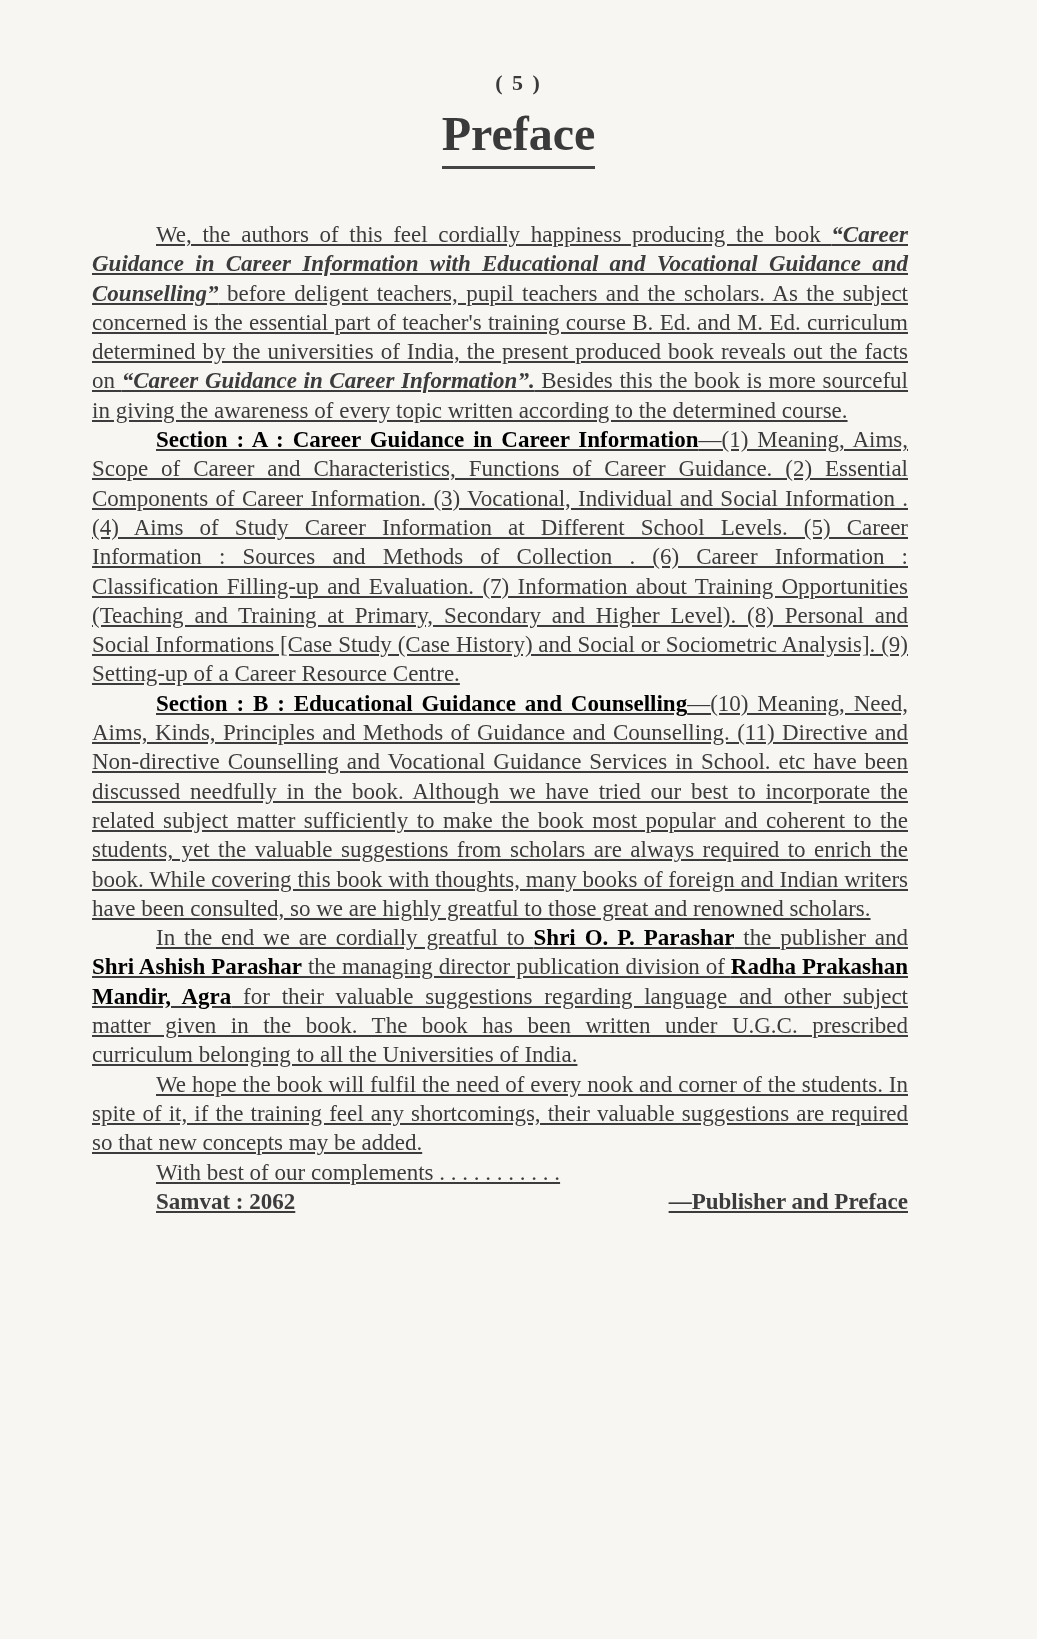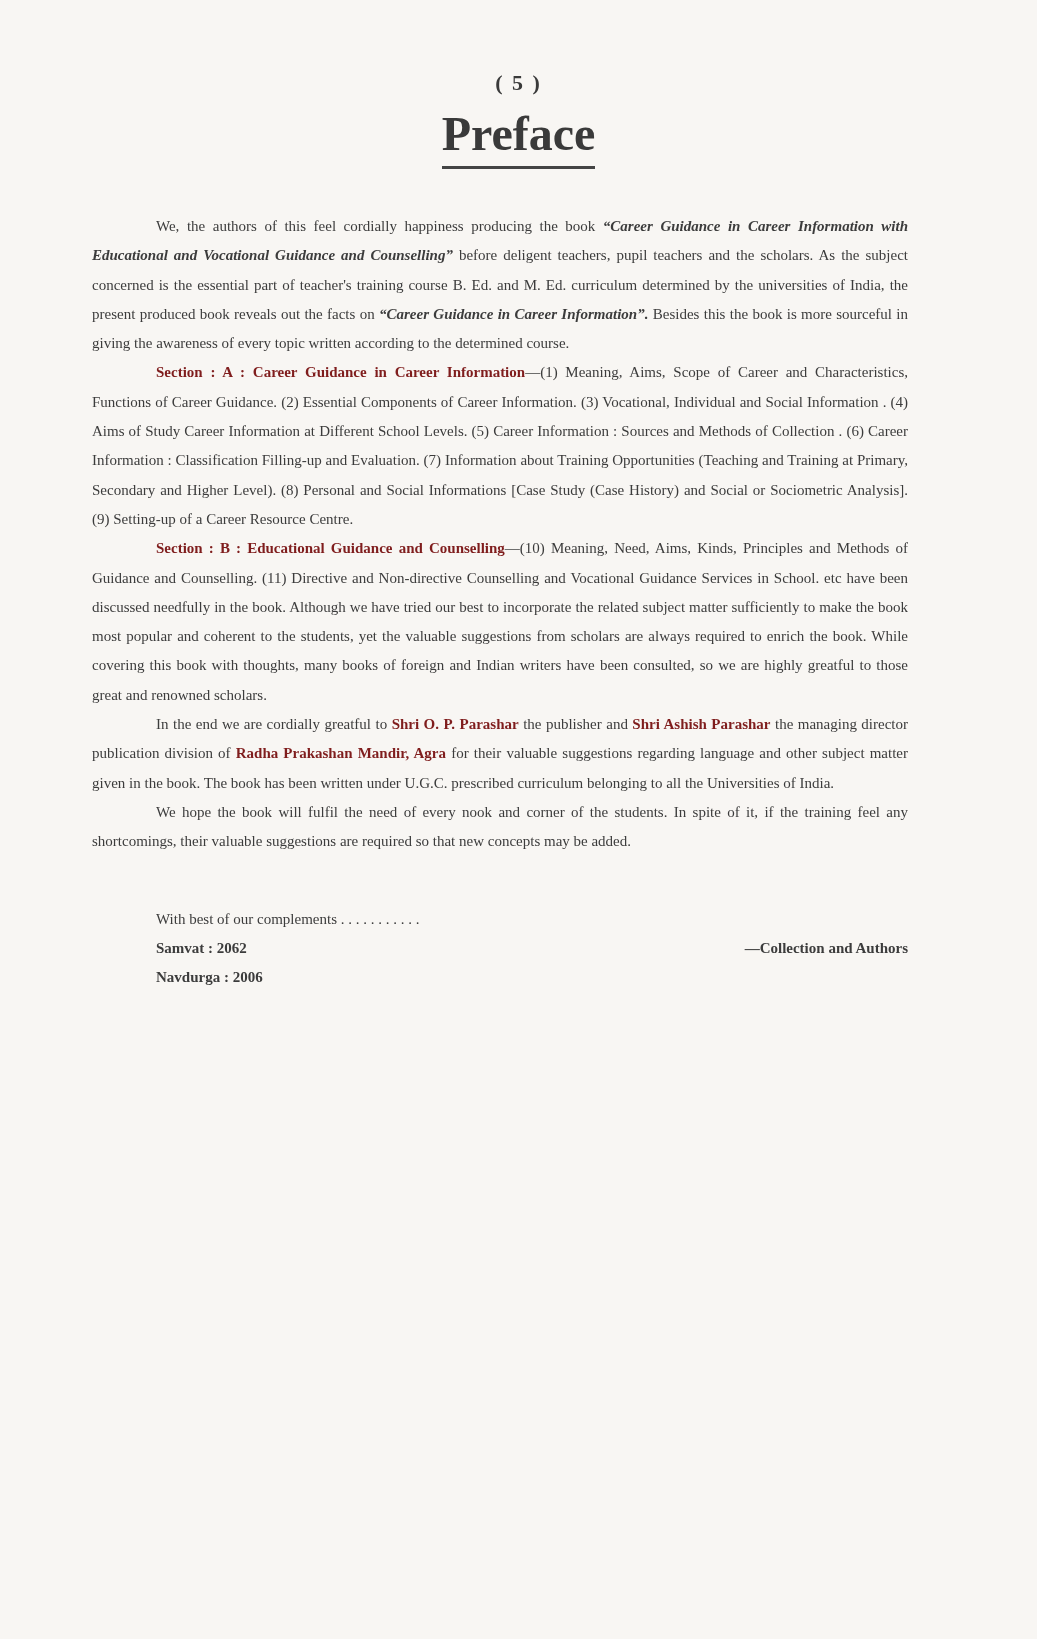--- a/index.html
+++ b/index.html
@@ -18,31 +18,31 @@
   }
   .title-wrap {
     position: absolute; top: 106px; left: 0; width: 1037px; text-align: center;
   }
   .title {
     display: inline-block;
     font-weight: bold; font-size: 48px; color: #3a3a3a;
     border-bottom: 3px solid #444; padding-bottom: 4px; line-height: 56px;
   }
   .body-text {
-    position: absolute; top: 212px; left: 92px; width: 816px;
-    font-size: 15px; line-height: 29.3px; text-align: justify; color: #3c3c3c;
+    position: absolute; top: 220px; left: 92px; width: 816px;
+    font-size: 23px; line-height: 29.3px; text-align: justify; color: #3c3c3c; text-decoration: underline;
   }
   .body-text p { margin: 0; text-indent: 64px; }
-  b { color: #7f1d1d; }
+  b { color: #000000; }
   i.title-ref { font-weight: bold; }
   .sig-row { display: flex; justify-content: space-between; padding-left: 64px; gap: 8px; }
   .sig-left { font-weight: bold; }
   .sig-right { font-weight: bold; }
   .sig-line { padding-left: 64px; font-weight: bold; }
-  .closing { padding-left: 64px; margin-top: 48px; }
+  .closing { padding-left: 64px; }
 </style>
 </head>
 <body>
 
 <div class="page-number">( 5 )</div>
 <div class="title-wrap">
   <span class="title">Preface</span>
 </div>
 
 <div class="body-text">
@@ -53,16 +53,15 @@
 
   <p><b>Section : B : Educational Guidance and Counselling</b><span>—(10) Meaning, Need, Aims, Kinds, Principles and Methods of Guidance and Counselling. (11) Directive and Non-directive Counselling and Vocational Guidance Services in School. etc have been discussed needfully in the book. Although we have tried our best to incorporate the related subject matter sufficiently to make the book most popular and coherent to the students, yet the valuable suggestions from scholars are always required to enrich the book. While covering this book with thoughts, many books of foreign and Indian writers have been consulted, so we are highly greatful to those great and renowned scholars.</span></p>
 
   <p><span>In the end we are cordially greatful to </span><b>Shri O. P. Parashar</b><span> the publisher and </span><b>Shri Ashish Parashar</b><span> the managing director publication division of </span><b>Radha Prakashan Mandir, Agra</b><span> for their valuable suggestions regarding language and other subject matter given in the book. The book has been written under U.G.C. prescribed curriculum belonging to all the Universities of India.</span></p>
 
   <p>We hope the book will fulfil the need of every nook and corner of the students. In spite of it, if the training feel any shortcomings, their valuable suggestions are required so that new concepts may be added.</p>
 
   <div class="closing">With best of our complements . . . . . . . . . . .</div>
   <div class="sig-row">
     <span class="sig-left">Samvat : 2062</span>
-    <span class="sig-right">—Collection and Authors</span>
+    <span class="sig-right">—Publisher and Preface</span>
   </div>
-  <div class="sig-line">Navdurga : 2006</div>
 </div>
 
 </body></html>

